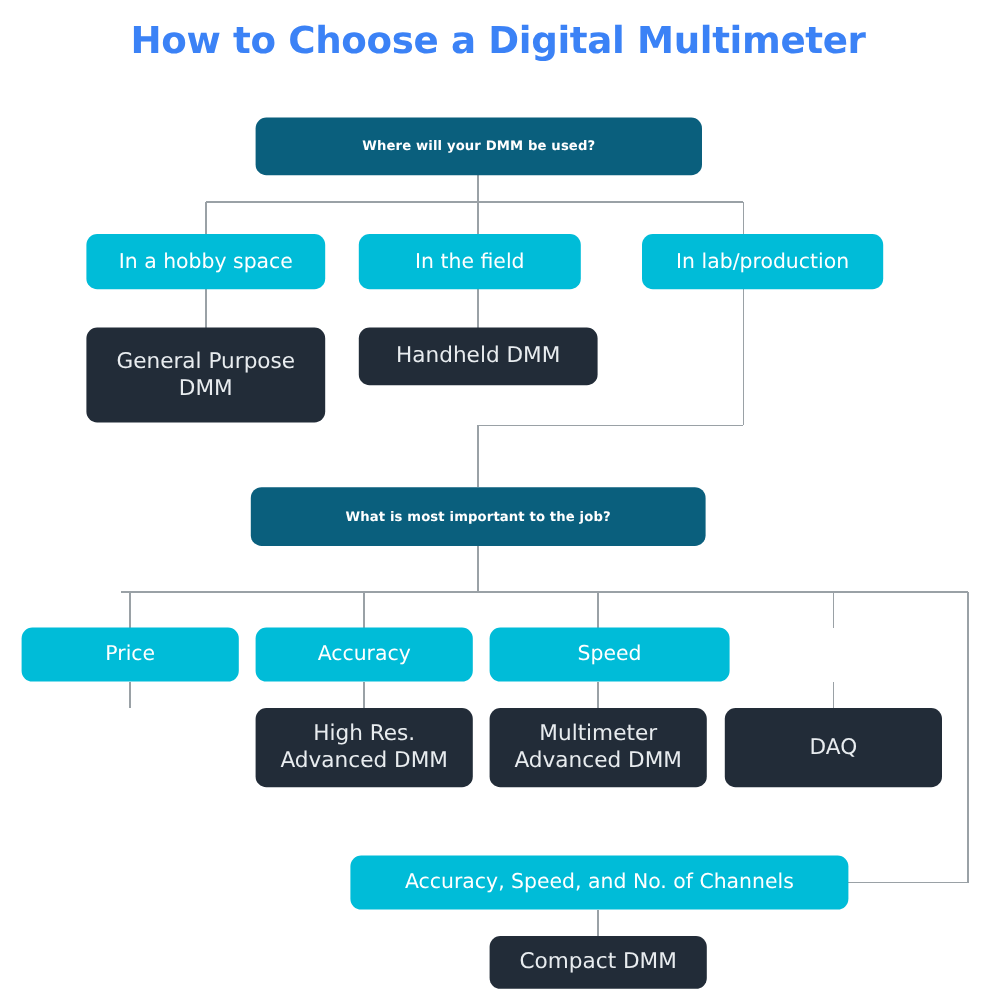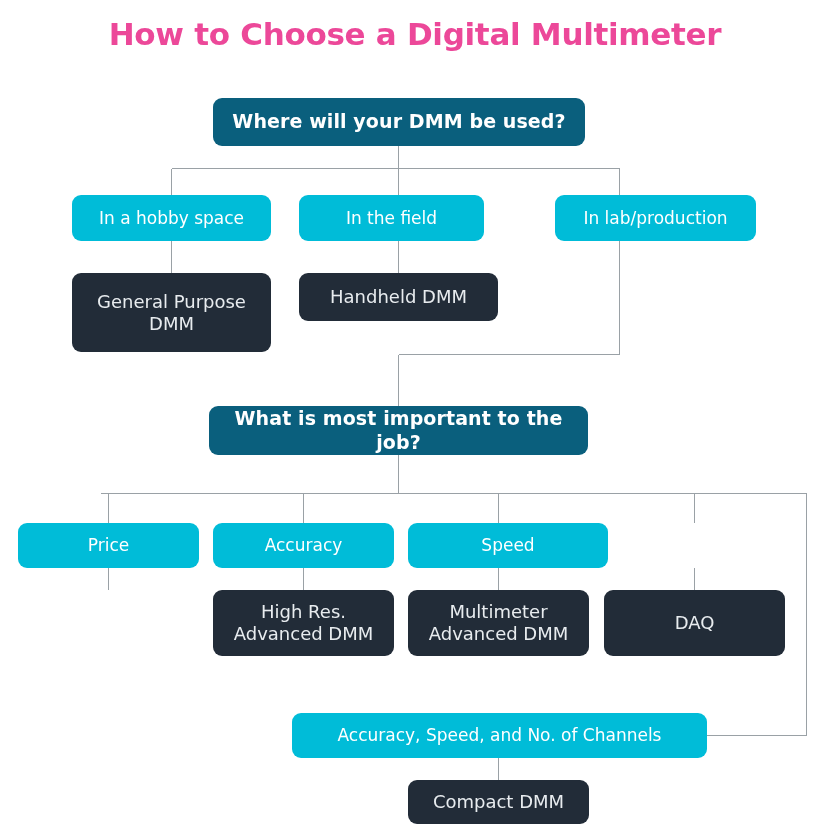--- a/index.html
+++ b/index.html
@@ -30,40 +30,40 @@
   }
 
   .title {
     position: absolute;
     left: 0;
     top: 16px;
     width: 830px;
     text-align: center;
     font-size: 31px;
     font-weight: bold;
-    color: #ec4899;
+    color: #3b82f6;
     letter-spacing: -0.3px;
   }
 
   .node {
     position: absolute;
     box-sizing: border-box;
     display: flex;
     align-items: center;
     justify-content: center;
     text-align: center;
     border-radius: 9px;
     color: #ffffff;
     line-height: 1.22;
     padding: 4px 8px;
   }
   .node-decision {
     background: #0a5f7d;
     font-weight: bold;
-    font-size: 19px;
+    font-size: 11px;
     letter-spacing: 0.1px;
   }
   .node-option {
     background: #00bcd8;
     font-weight: normal;
     font-size: 17px;
   }
   .node-result {
     background: #222c38;
     font-weight: normal;
@@ -118,21 +118,21 @@
       <path d="M498.5,758 L498.5,780"></path>
     </g>
   </svg>
 
   <div class="node node-decision" style="left:213px; top:98px; width:372px; height:48px;">Where will your DMM be used?</div>
 
   <div class="node node-option" style="left:72px; top:195px; width:199px; height:46px;">In a hobby space</div>
 
   <div class="node node-option" style="left:299px; top:195px; width:185px; height:46px;">In the field</div>
 
-  <div class="node node-option" style="left:535px; top:195px; width:201px; height:46px;margin-left:20px;">In lab/production</div>
+  <div class="node node-option" style="left:535px; top:195px; width:201px; height:46px;">In lab/production</div>
 
   <div class="node node-result" style="left:72px; top:273px; width:199px; height:79px;">General Purpose DMM</div>
 
   <div class="node node-decision" style="left:209px; top:406px; width:379px; height:49px;">What is most important to the job?</div>
 
   <div class="node node-result" style="left:299px; top:273px; width:199px; height:48px;">Handheld DMM</div>
 
   <div class="node node-option" style="left:18px; top:523px; width:181px; height:45px;">Price</div>
 
   <div class="node node-option" style="left:213px; top:523px; width:181px; height:45px;">Accuracy</div>

